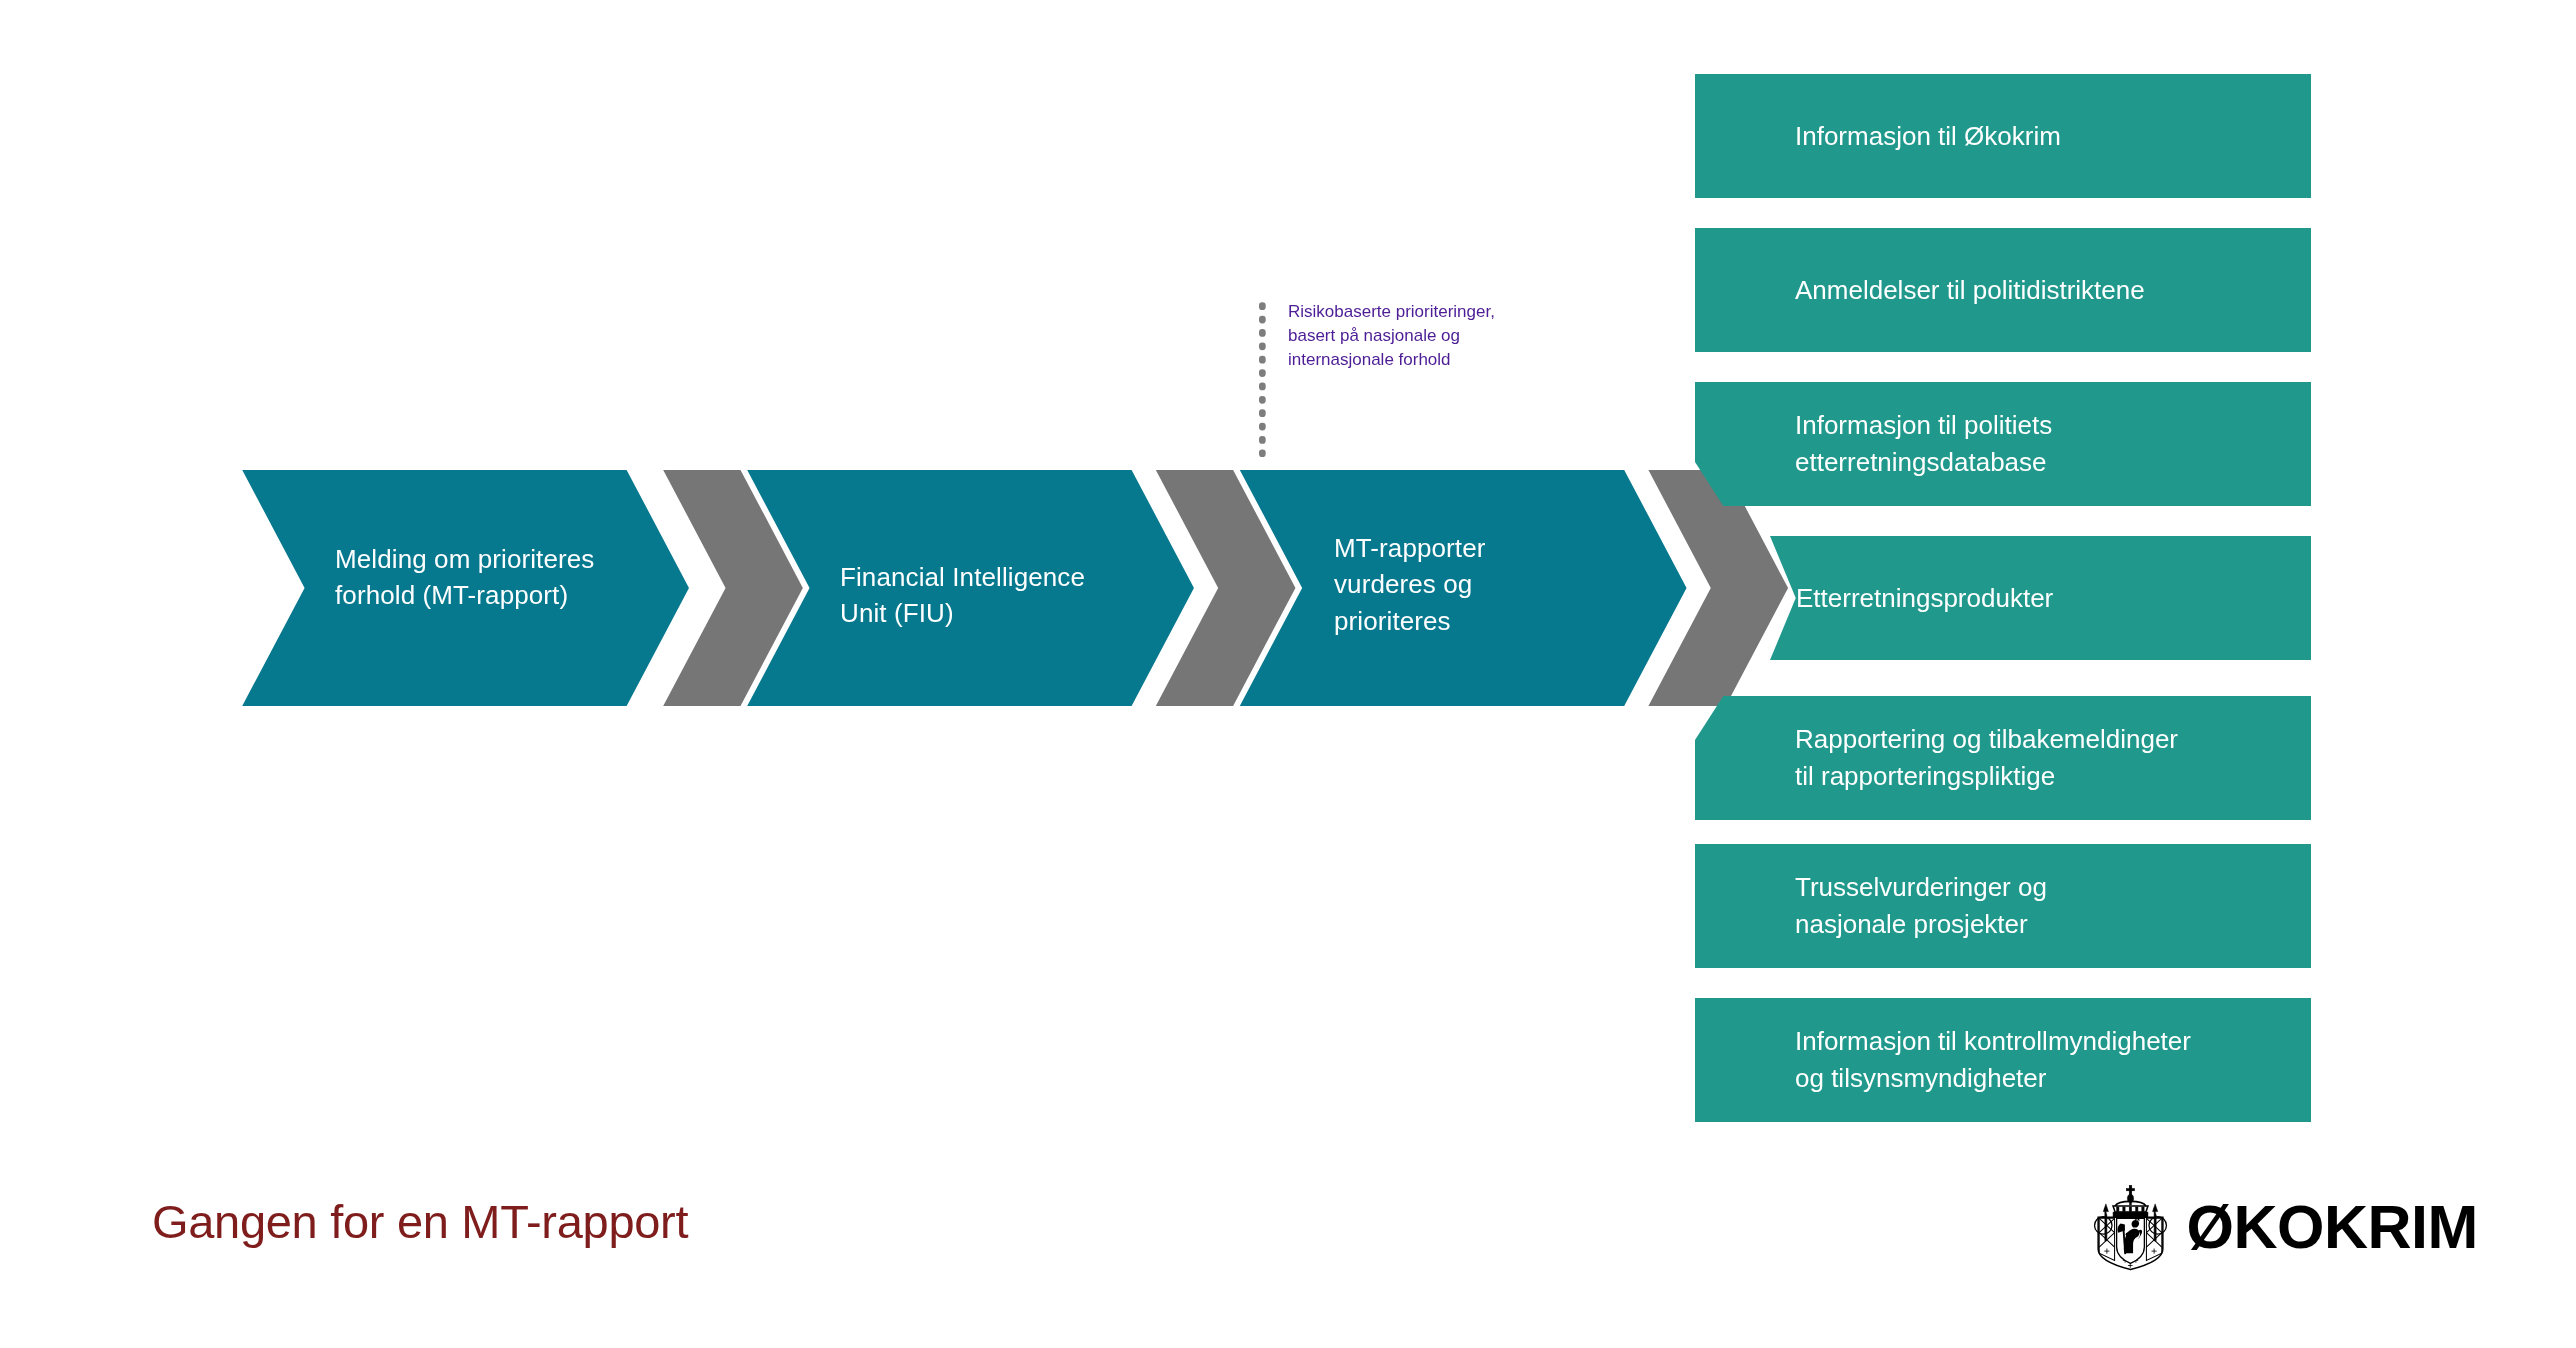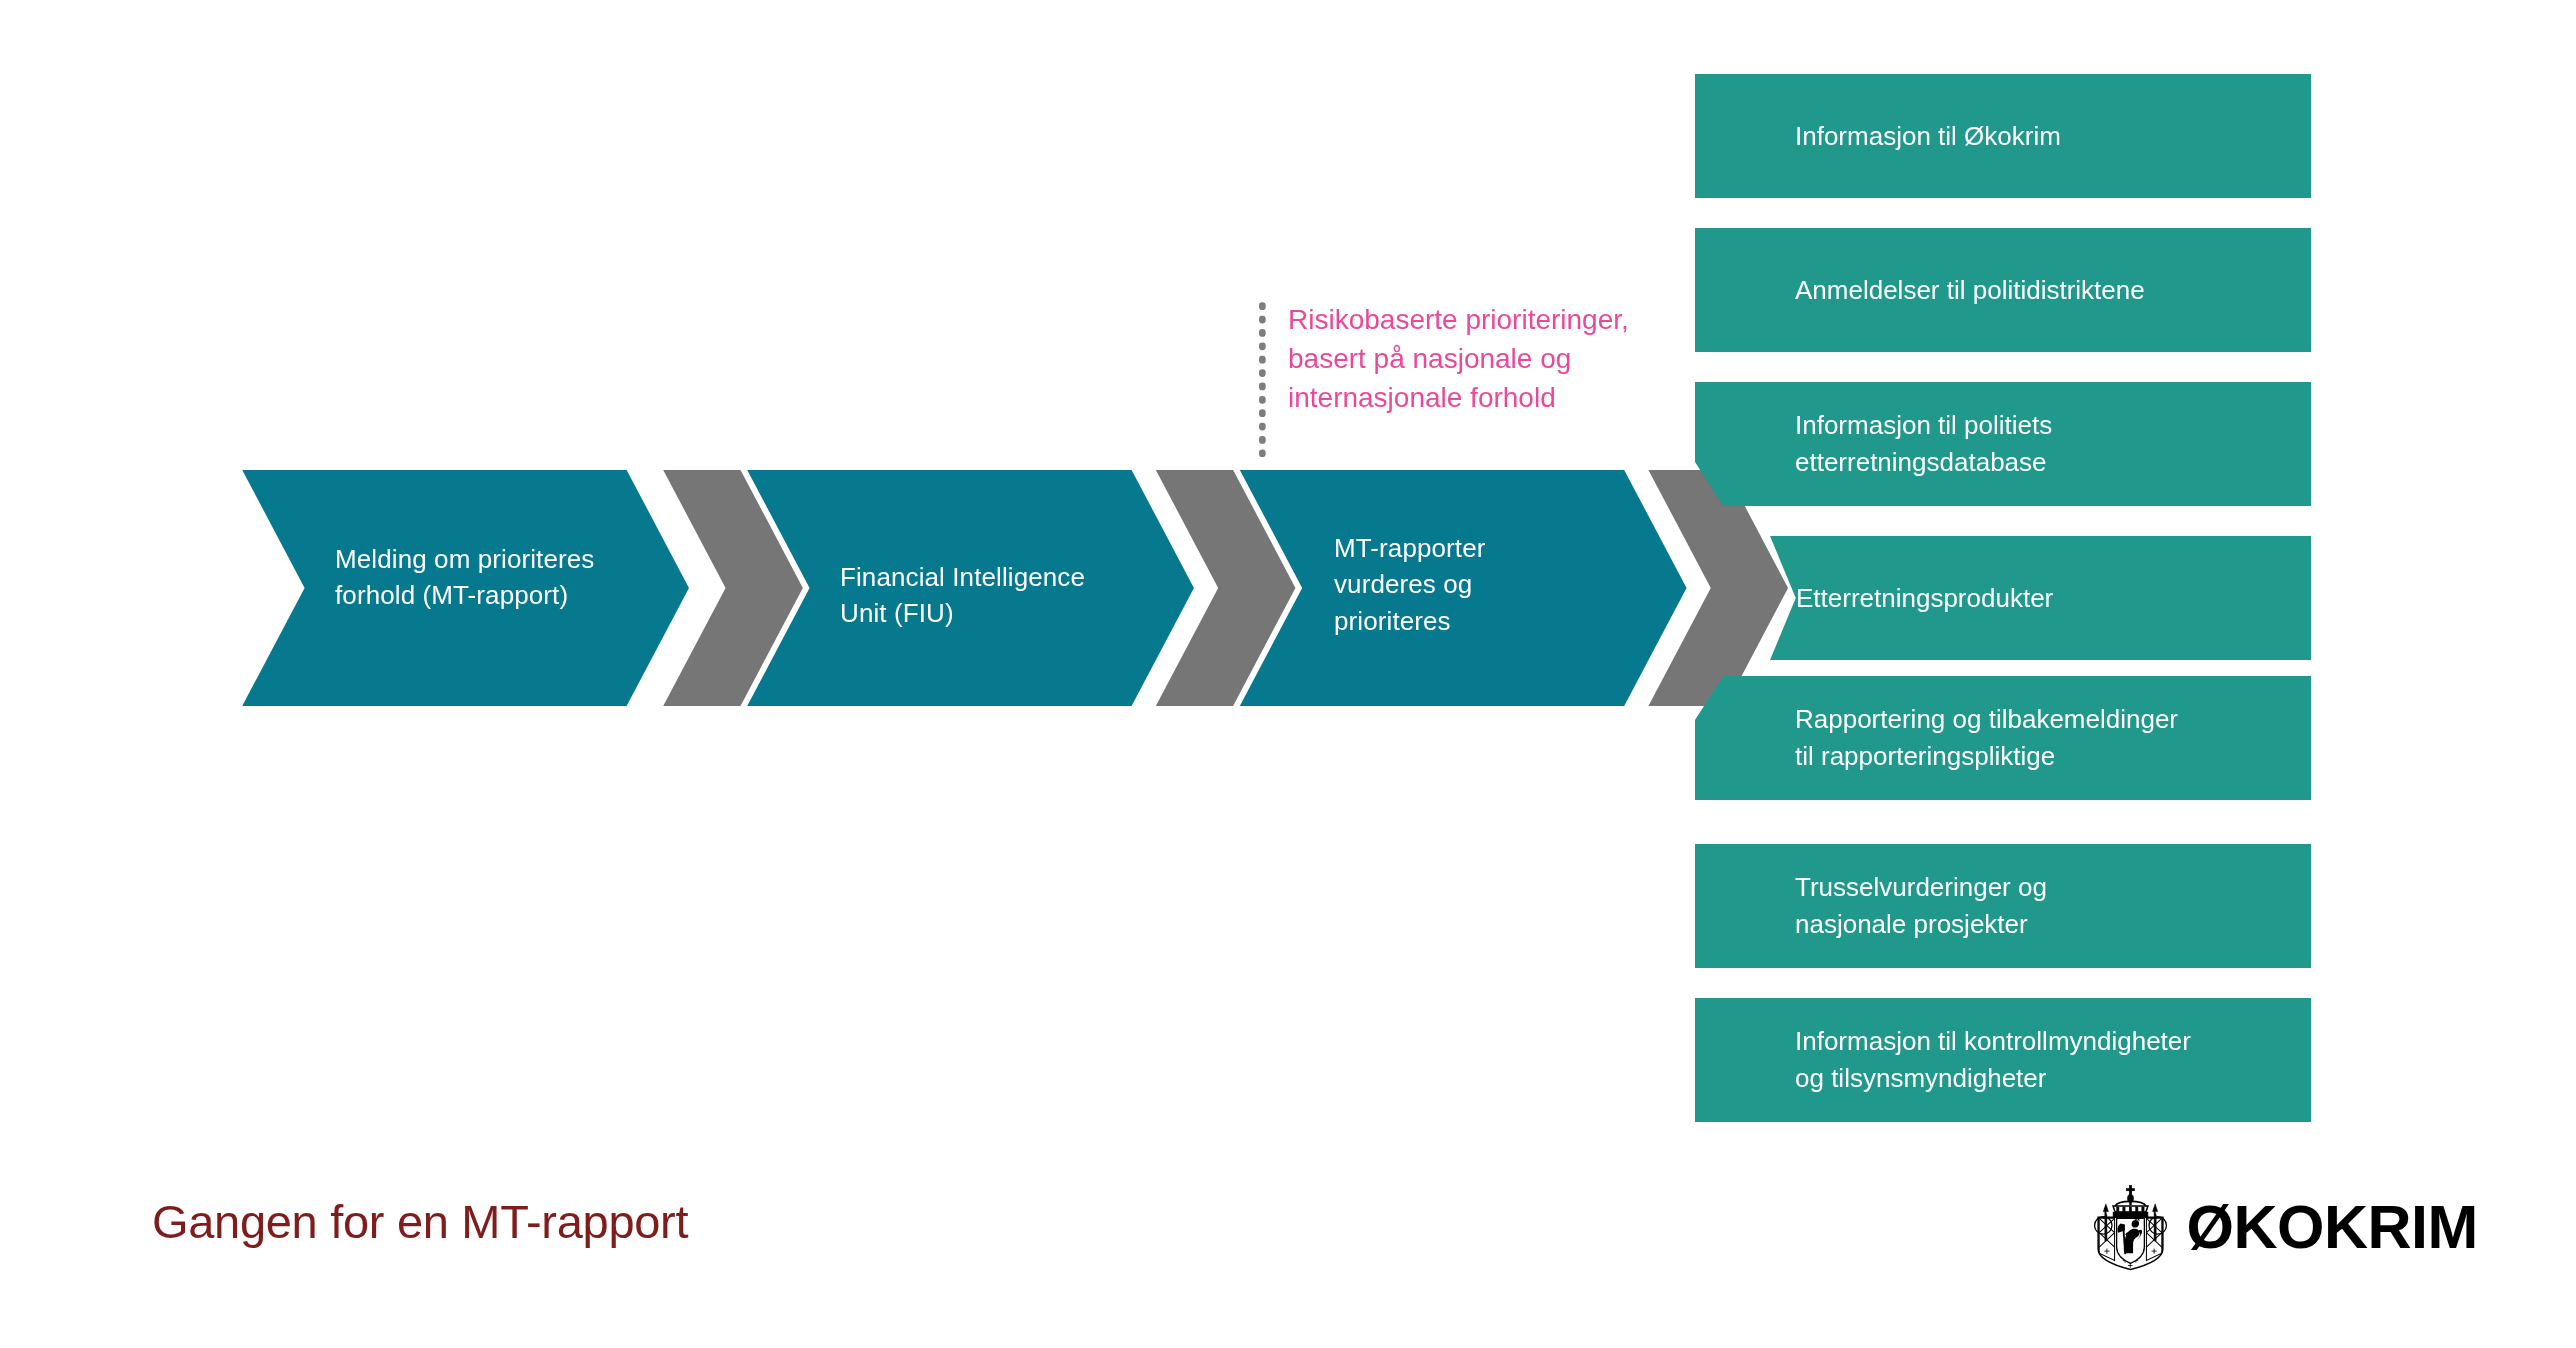--- a/index.html
+++ b/index.html
@@ -31,22 +31,22 @@
   }
 
   
   #annotation{
     position:absolute;
     left:1288px;
     top:300px;
     width:392px;
   }
   #annotation .ann-text{
-    color:#ec4899;
-    font-size:28px;
+    color:#4c1d95;
+    font-size:17px;
     line-height:1.40;
     white-space:pre-line;
   }
   #annotation .ann-dots{
     position:absolute;
     left:-29px;
     top:2.1px;
     width:6.7px;
     height:155px;
   }
@@ -178,21 +178,21 @@
 etterretningsdatabase</div>
   </div>
 
   <div class="output-box" style="left:1770px; top:536px; width:541px; height:124px;">
     <svg class="ob-bg" viewBox="0 0 1050 240" preserveAspectRatio="none">
       <polygon fill="#20998c" points="0,0 1050,0 1050,240 0,240 50,120"></polygon>
     </svg>
     <div class="ob-label" style="left:26px;">Etterretningsprodukter</div>
   </div>
 
-  <div class="output-box" style="left:1695px; top:676px; width:616px; height:124px;">
+  <div class="output-box" style="left:1695px; top:696px; width:616px; height:124px;">
     <svg class="ob-bg" viewBox="0 0 1195 240" preserveAspectRatio="none">
       <polygon fill="#20998c" points="55,0 1195,0 1195,240 0,240 0,85"></polygon>
     </svg>
     <div class="ob-label">Rapportering og tilbakemeldinger
 til rapporteringspliktige</div>
   </div>
 
   <div class="output-box" style="left:1695px; top:844px; width:616px; height:124px;">
     <svg class="ob-bg" viewBox="0 0 1195 240" preserveAspectRatio="none">
       <polygon fill="#20998c" points="0,0 1195,0 1195,240 0,240"></polygon>

